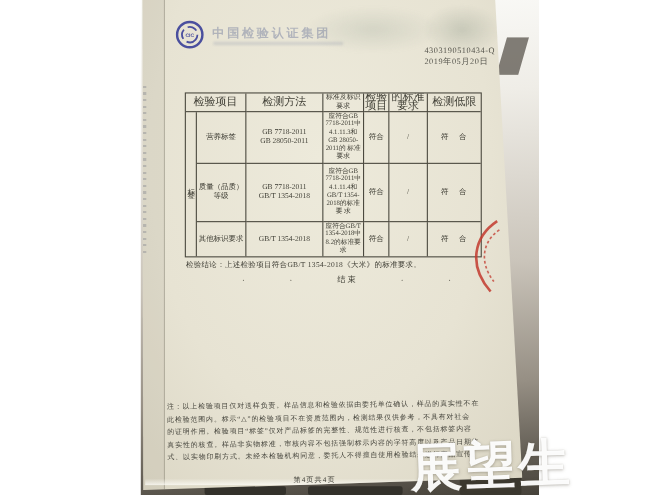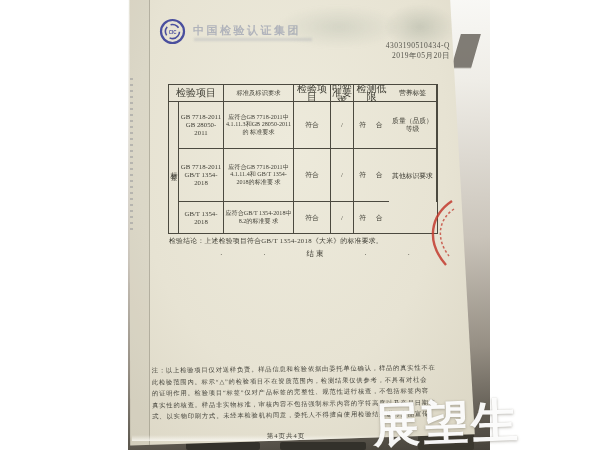--- a/index.html
+++ b/index.html
@@ -29,21 +29,21 @@
 
   
   .logo{left:31px;top:18px;width:27px;height:27px;}
   .faded-title{left:65px;top:23px;font-size:11px;font-weight:bold;letter-spacing:2.5px;
                color:rgba(98,110,150,.42);filter:blur(.4px);font-family:"Liberation Sans",sans-serif;}
   .faded-sub{left:66px;top:38px;width:118px;height:3px;background:rgba(98,110,150,.18);filter:blur(1px);}
   .ghost1{left:148px;top:6px;width:126px;height:42px;border-radius:50%;
           background:radial-gradient(ellipse,rgba(138,152,138,.22),transparent 70%);filter:blur(2px);}
   .ghost2{left:256px;top:4px;width:72px;height:46px;border-radius:50%;
           background:radial-gradient(ellipse,rgba(128,140,124,.3),transparent 70%);filter:blur(1.5px);}
-  .docnum{right:40px;top:41px;text-align:right;font-size:7.5px;line-height:10px;
+  .docnum{right:40px;top:41px;text-align:left;font-size:7.5px;line-height:10px;
           color:#55544c;letter-spacing:.5px;margin-left:12px;}
 
   
   .cert-table{left:40px;top:84px;width:268px;display:grid;
               grid-template-columns:10px 45px 70px 37px 23px 35px 48px;
               grid-template-rows:17px 47px 53px 31px;
               border:1px solid #4b493f;color:#3f3e35;}
   .cell{border-right:1px solid #4b493f;border-bottom:1px solid #4b493f;
         display:flex;align-items:center;justify-content:center;text-align:center;
         font-size:6.8px;line-height:8px;padding:1px;overflow:hidden;white-space:pre-line;}
@@ -106,20 +106,21 @@
     <div class="abs ghost1"></div>
     <div class="abs ghost2"></div>
 
     <div class="abs docnum">
       <div>4303190510434-Q</div>
       <div>2019年05月20日</div>
     </div>
 
     <div class="abs cert-table">
       <div class="cell hd" style="grid-column:1/3">检验项目</div>
+      <div class="cell hd">检测方法</div>
       <div class="cell hd" style="font-size:6.3px">标准及标识要求</div>
       <div class="cell hd">检验项目</div>
       <div class="cell hd">的标准要求</div>
       <div class="cell hd no-r">检测低限</div>
 
       <div class="cell grp no-b" style="grid-row:2/5">标签</div>
 
       <div class="cell">营养标签</div>
       <div class="cell">GB 7718-2011
 GB 28050-2011</div>

